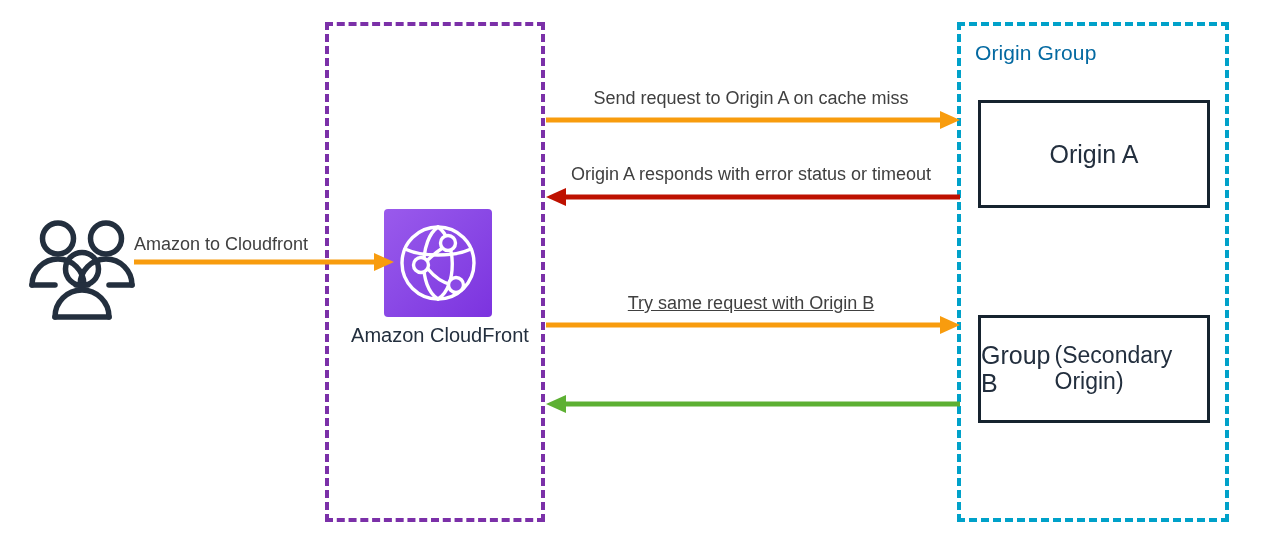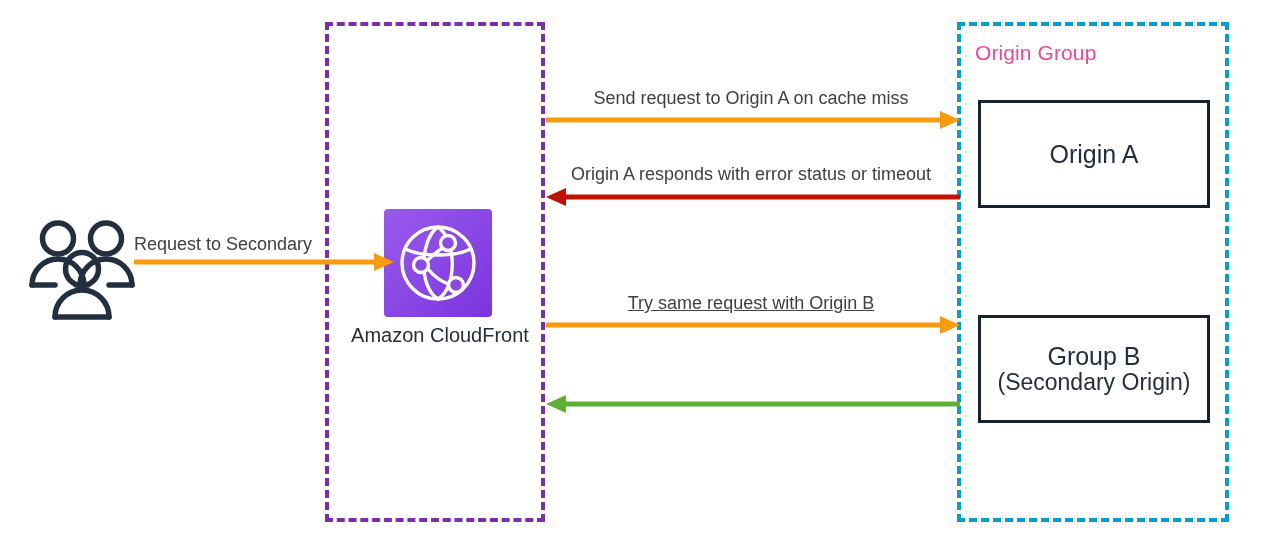--- a/index.html
+++ b/index.html
@@ -37,21 +37,21 @@
     width: 272px;
     height: 500px;
     border: 4px dashed #00A1C9;
   }
 
   #origin-group-title {
     position: absolute;
     left: 975px;
     top: 41px;
     font-size: 21px;
-    color: #ec4899;
+    color: #0369a1;
     letter-spacing: 0.1px;
     white-space: nowrap;
   }
 
   
   #users-icon {
     position: absolute;
     left: 26px;
     top: 216px;
     width: 112px;
@@ -83,21 +83,21 @@
     white-space: nowrap;
   }
 
   
   .origin-box {
     position: absolute;
     box-sizing: border-box;
     border: 3px solid #16232F;
     background: #ffffff;
     display: flex;
-    flex-direction: column;
+    flex-direction: row;
     align-items: center;
     justify-content: center;
     color: #232F3E;
   }
   #origin-a-box { left: 978px; top: 100px;  width: 232px; height: 108px; }
   #origin-b-box { left: 978px; top: 315px;  width: 232px; height: 108px; }
   .origin-title {
     font-size: 25px;
     line-height: 1.12;
   }
@@ -183,21 +183,21 @@
 
   <div id="origin-a-box" class="origin-box">
     <div class="origin-title">Origin A</div>
   </div>
 
   <div id="origin-b-box" class="origin-box">
     <div class="origin-title">Group B</div>
     <div class="origin-subtitle">(Secondary Origin)</div>
   </div>
 
-  <div id="label-user-cf" class="flow-label">Request to Secondary</div>
+  <div id="label-user-cf" class="flow-label">Amazon to Cloudfront</div>
   <div id="arrow-user-cf" class="flow-arrow">
     <svg width="260" height="24" viewBox="0 0 260 24">
       <line x1="0" y1="12" x2="242" y2="12" stroke="#F89C0E" stroke-width="5"></line>
       <polygon points="240,3 260,12 240,21" fill="#F89C0E"></polygon>
     </svg>
   </div>
 
   <div id="label-send-a" class="flow-label">Send request to Origin A on cache miss</div>
   <div id="arrow-send-a" class="flow-arrow">
     <svg width="414" height="24" viewBox="0 0 414 24">

